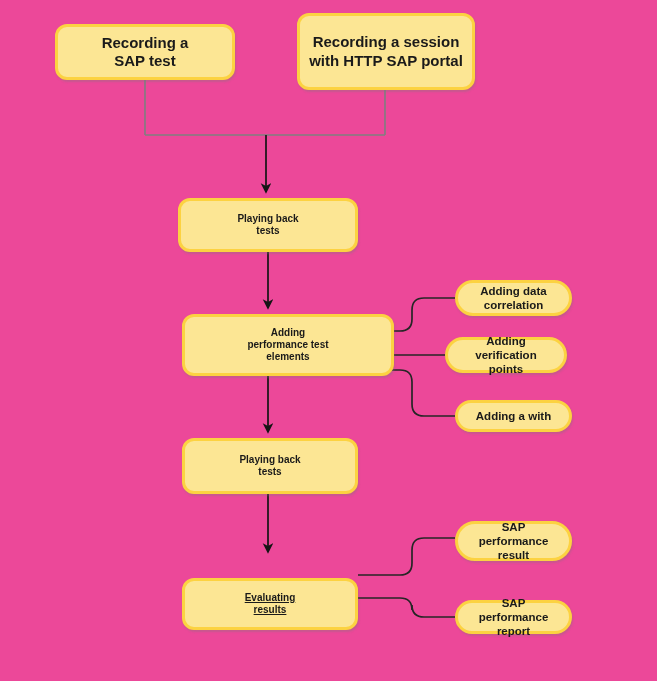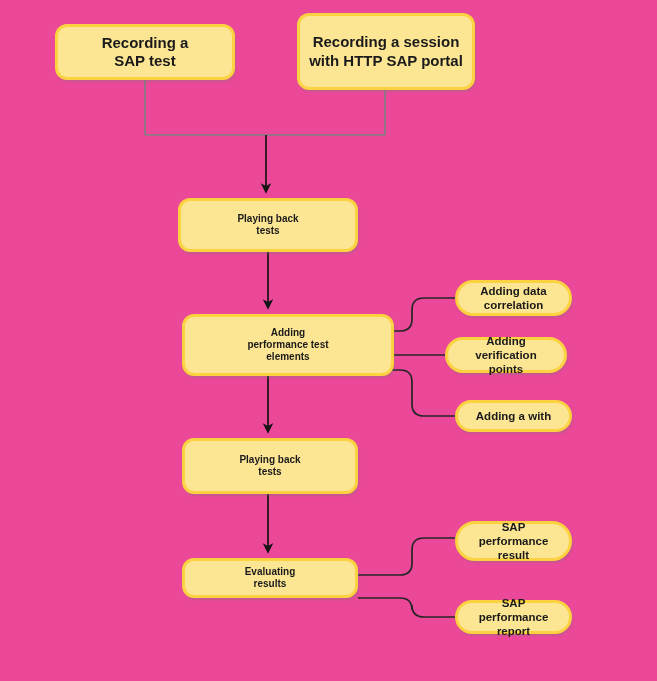--- a/index.html
+++ b/index.html
@@ -108,21 +108,21 @@
     <span class="txt">Adding
 performance test
 elements</span>
   </div>
 
   <div class="node main" style="left:182px; top:438px; width:176px; height:56px;">
     <span class="txt">Playing back
 tests</span>
   </div>
 
-  <div class="node main" style="left:182px; top:558px; width:176px; height:40px;">
+  <div class="node main" style="left:182px; top:578px; width:176px; height:52px;text-decoration:underline;">
     <span class="txt">Evaluating
 results</span>
   </div>
 
   <div class="node pill" style="left:455px; top:280px; width:117px; height:36px;justify-content:center;">
     <span class="txt">Adding data
 correlation</span>
   </div>
 
   <div class="node pill" style="left:445px; top:337px; width:122px; height:36px;">

